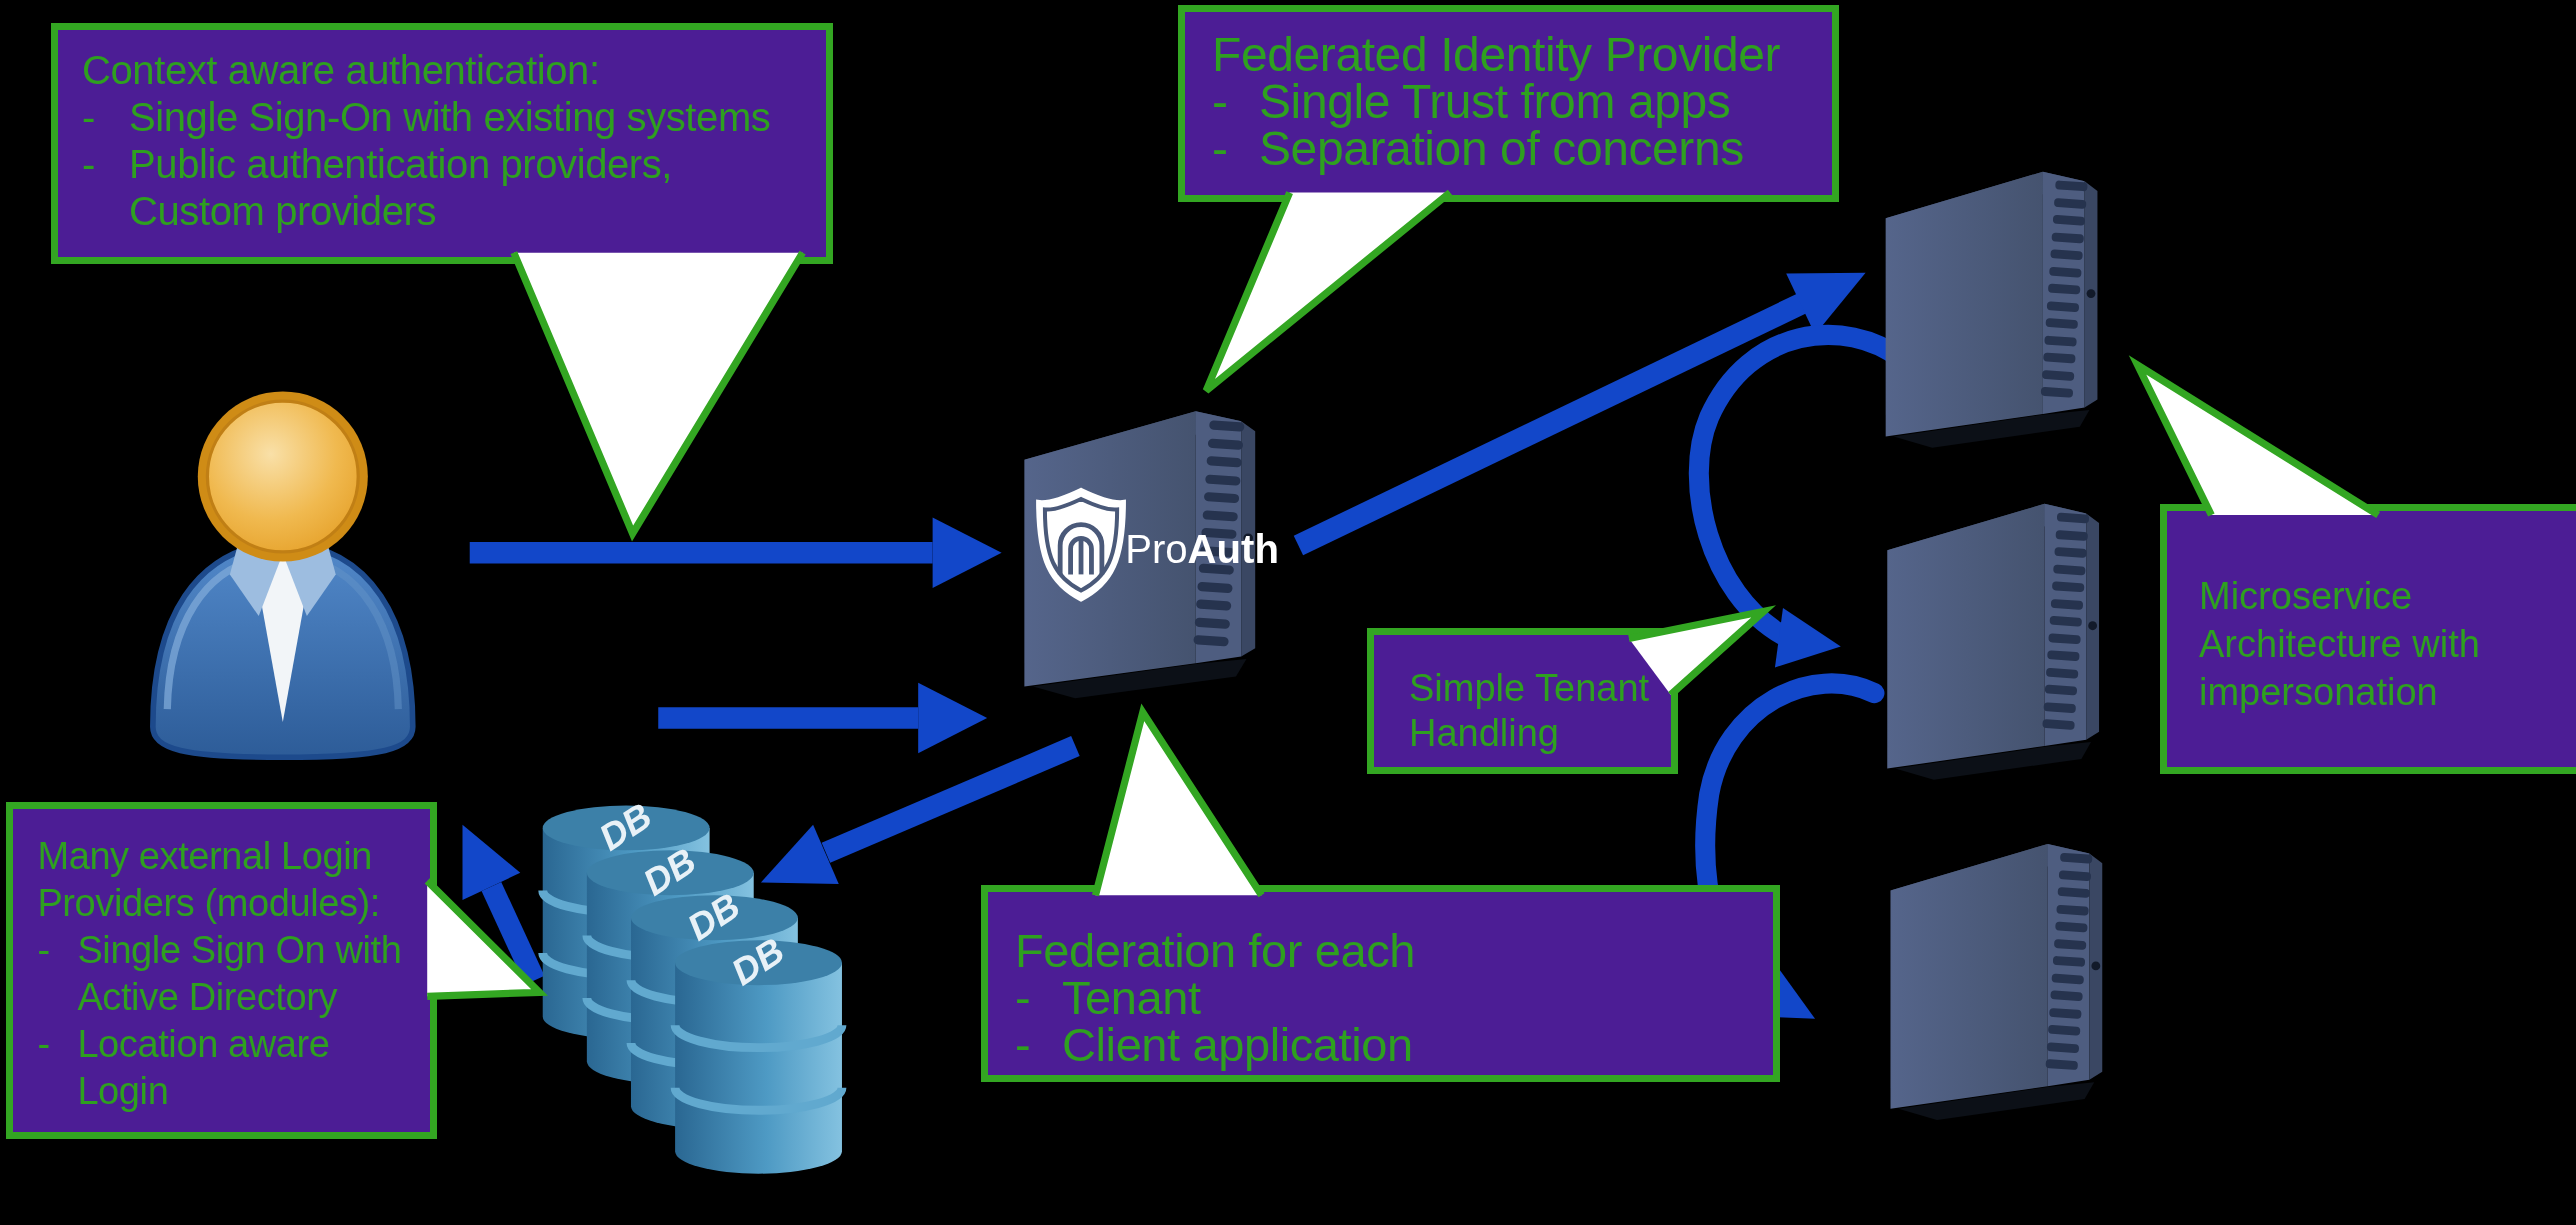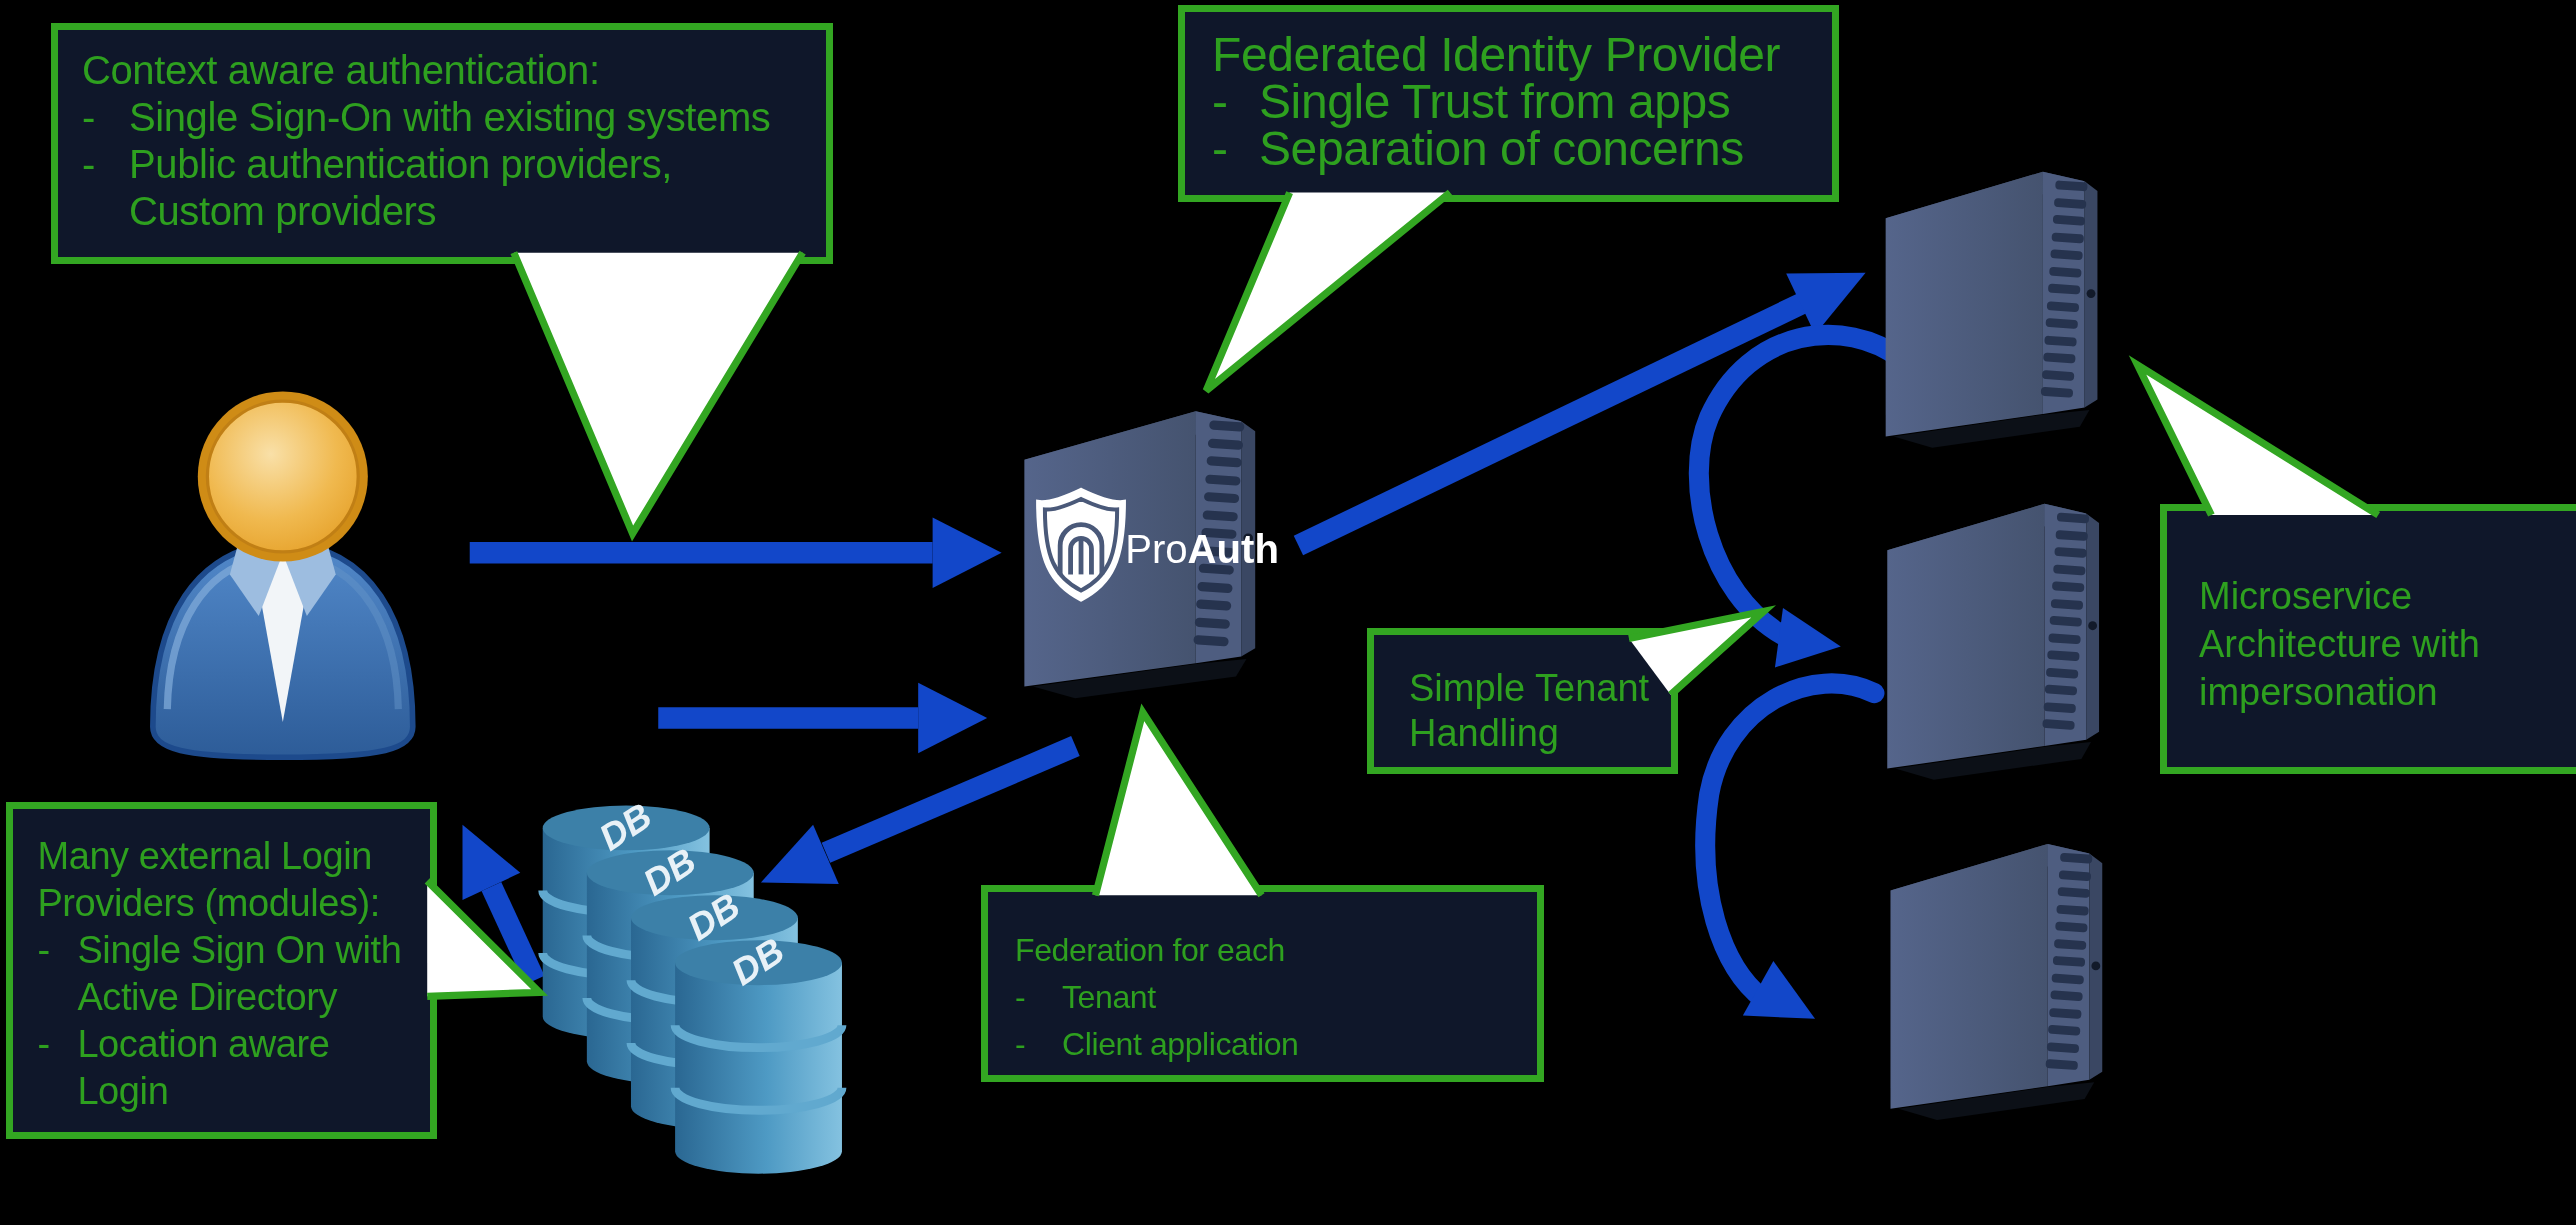--- a/index.html
+++ b/index.html
@@ -1,34 +1,34 @@
 <!DOCTYPE html>
 <html style="font-size:13px"><head>
 <meta charset="utf-8">
 <style>
   html,body{margin:0;padding:0;background:#000;}
   .stage{position:relative;width:2576px;height:1225px;background:#000;overflow:hidden;
          font-family:"Liberation Sans",sans-serif;}
   .gfx,.tails{position:absolute;left:0;top:0;width:2576px;height:1225px;}
   .gfx{z-index:1;}
   .tails{z-index:3;pointer-events:none;}
-  .callout{position:absolute;z-index:2;background:#0f172a;border:7.2px solid #33a622;
+  .callout{position:absolute;z-index:2;background:#4c1d95;border:7.2px solid #33a622;
            color:#2ea01f;box-sizing:border-box;letter-spacing:-0.4px;}
   .callout .title{white-space:normal;}
   .brow{display:grid;grid-template-columns:47px 1fr;}
   .brow .dash{text-align:left;}
   .co-context{left:51px;top:22.5px;width:782px;height:241px;font-size:40px;line-height:47px;
               padding:17.7px 48px 0 24px;}
   .co-federated{left:1178px;top:4.8px;width:661px;height:197px;font-size:48px;line-height:47px;
               padding:19px 16px 0 27px;}
   .co-many{left:6.4px;top:802px;width:431px;height:337px;font-size:38px;line-height:47px;
               padding:24px 8px 0 24px;}
   .co-many .title{padding-right:40px;}
   .co-many .brow{grid-template-columns:40px 1fr;}
-  .co-fedeach{left:981px;top:885px;width:563px;height:197px;font-size:32px;line-height:47px;
+  .co-fedeach{left:981px;top:885px;width:799px;height:197px;font-size:47px;line-height:47px;
               padding:35px 16px 0 27px;}
   .co-token{left:1367px;top:628px;width:311px;height:146px;font-size:38px;line-height:45px;
               padding:30.5px 0 0 35px;letter-spacing:0;}
   .co-micro{left:2160px;top:504px;width:448px;height:270px;font-size:38px;line-height:48px;
               padding:61px 12px 0 32px;letter-spacing:0;}
 </style>
 </head>
 <body>
 
 <div class="stage">

